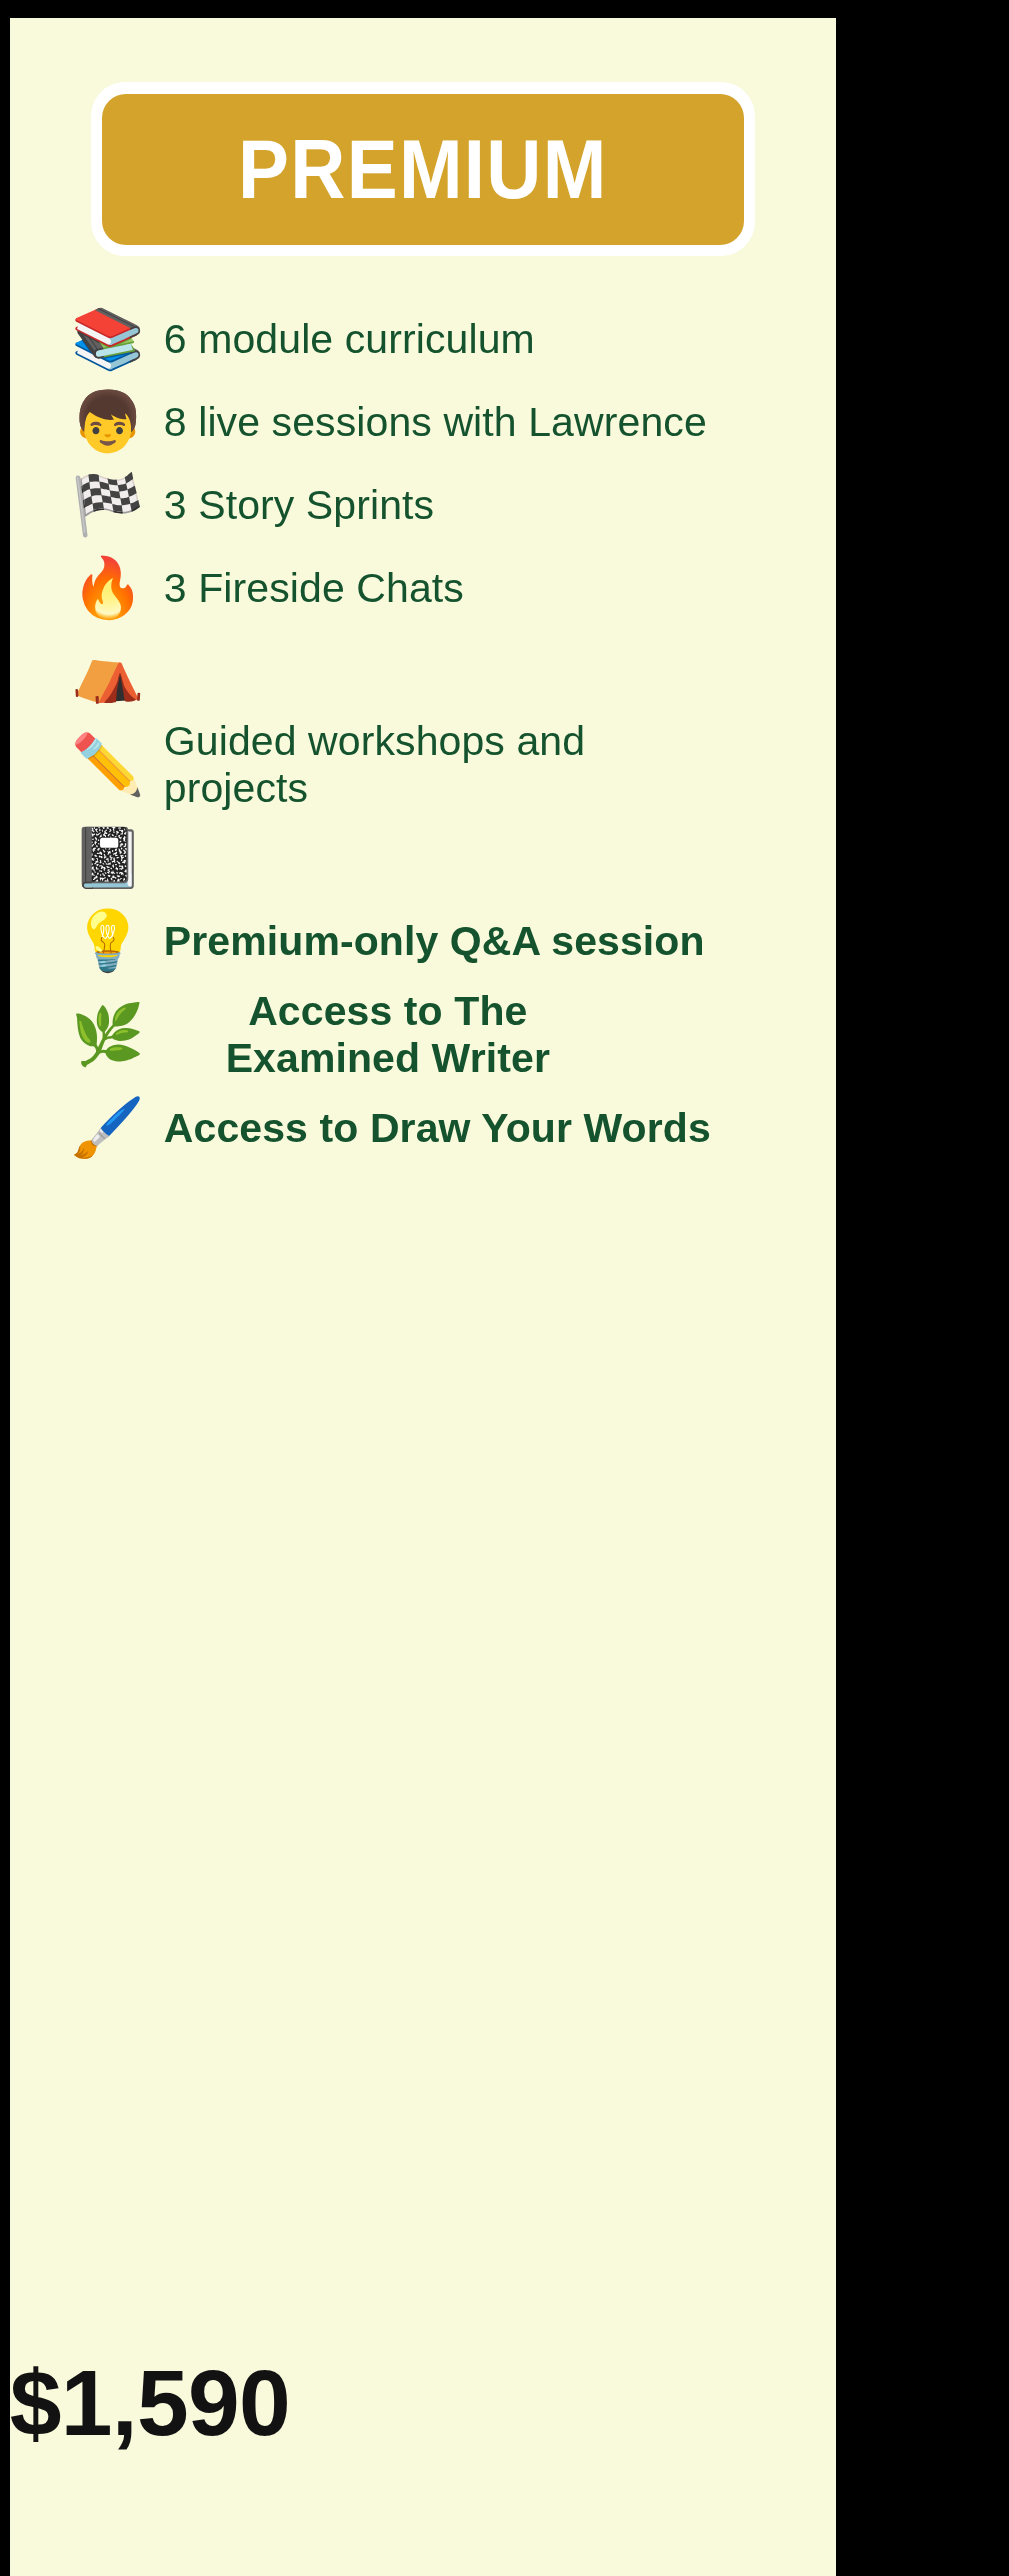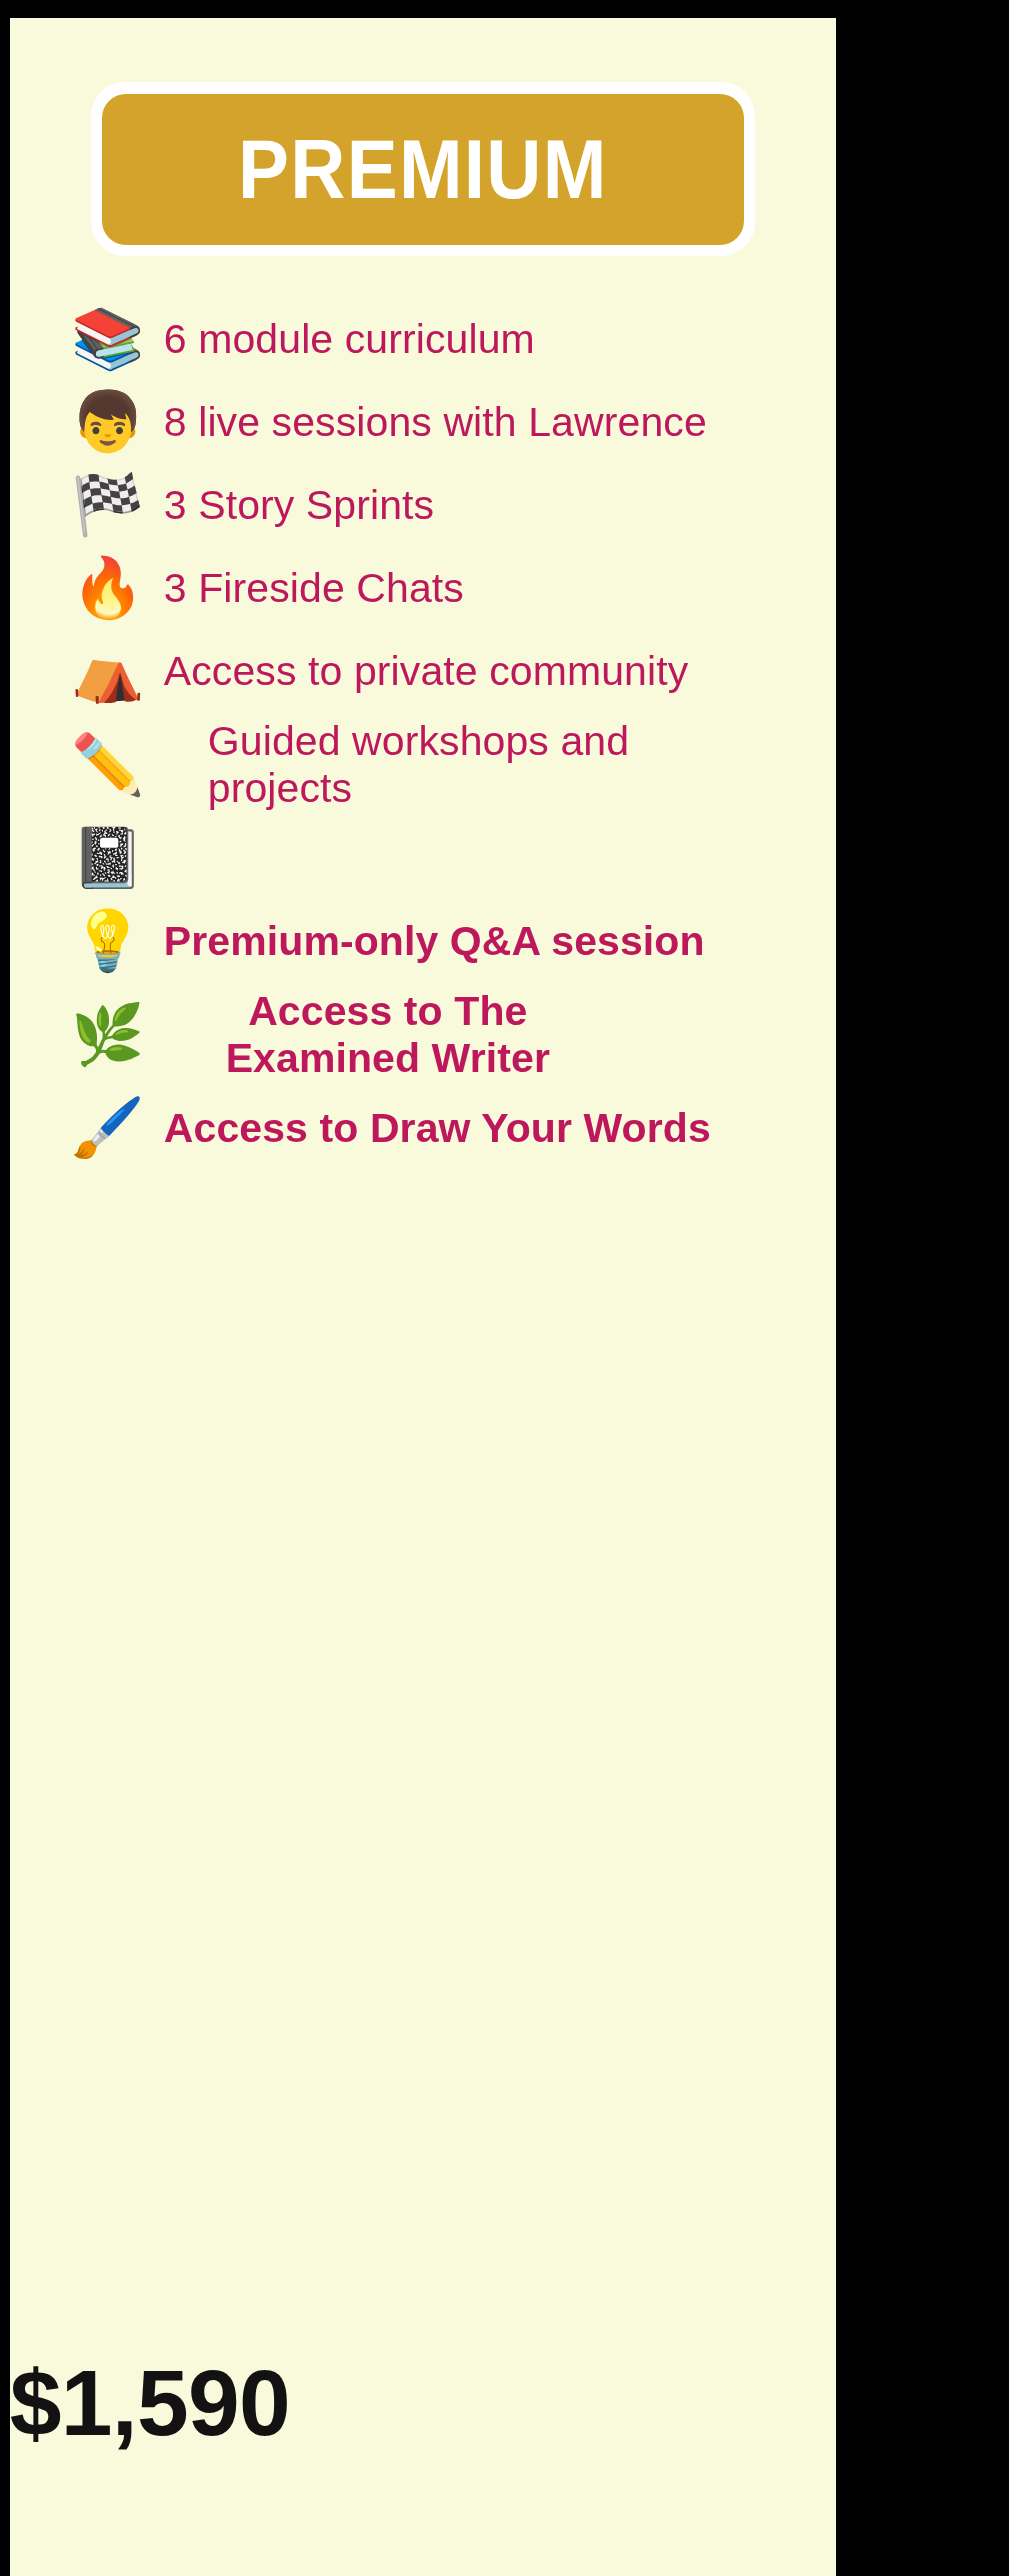--- a/index.html
+++ b/index.html
@@ -89,21 +89,21 @@
     min-width: 111px;
     font-size: 59px;
     line-height: 1;
     text-align: left;
     display: flex;
     align-items: center;
     justify-content: center;
     user-select: none;
   }
   .feature-text {
-    color: #be185d;
+    color: #14532d;
     font-size: 41px;
     line-height: 1.16;
     font-family: "Liberation Sans Narrow", "Liberation Sans", sans-serif;
     transform-origin: left center;
     letter-spacing: 0.1px;
     max-width: 631px;
   }
   .feature-text.bold { font-weight: 700; }
 
   
@@ -157,26 +157,25 @@
         <span class="feature-text">3 Story Sprints</span>
       </div>
 
       <div class="feature-row" style="height:83px;">
         <span class="feature-icon">🔥</span>
         <span class="feature-text">3 Fireside Chats</span>
       </div>
 
       <div class="feature-row" style="height:83px;">
         <span class="feature-icon">⛺</span>
-        <span class="feature-text">Access to private community</span>
       </div>
 
       <div class="feature-row" style="height:104px;">
         <span class="feature-icon">✏️</span>
-        <span class="feature-text" style="max-width:448px;margin-left:44px;">Guided workshops and projects</span>
+        <span class="feature-text" style="max-width:448px;">Guided workshops and projects</span>
       </div>
 
       <div class="feature-row" style="height:83px;">
         <span class="feature-icon">📓</span>
       </div>
 
       <div class="feature-row" style="height:83px;">
         <span class="feature-icon">💡</span>
         <span class="feature-text bold">Premium-only Q&amp;A session</span>
       </div>

